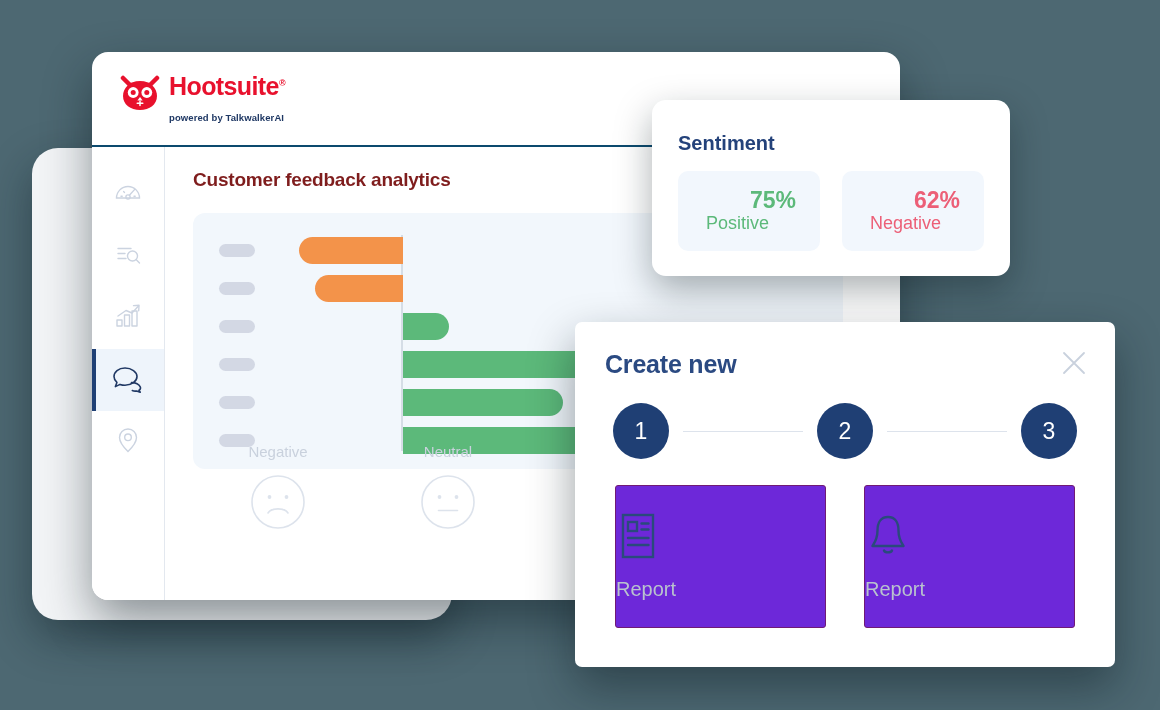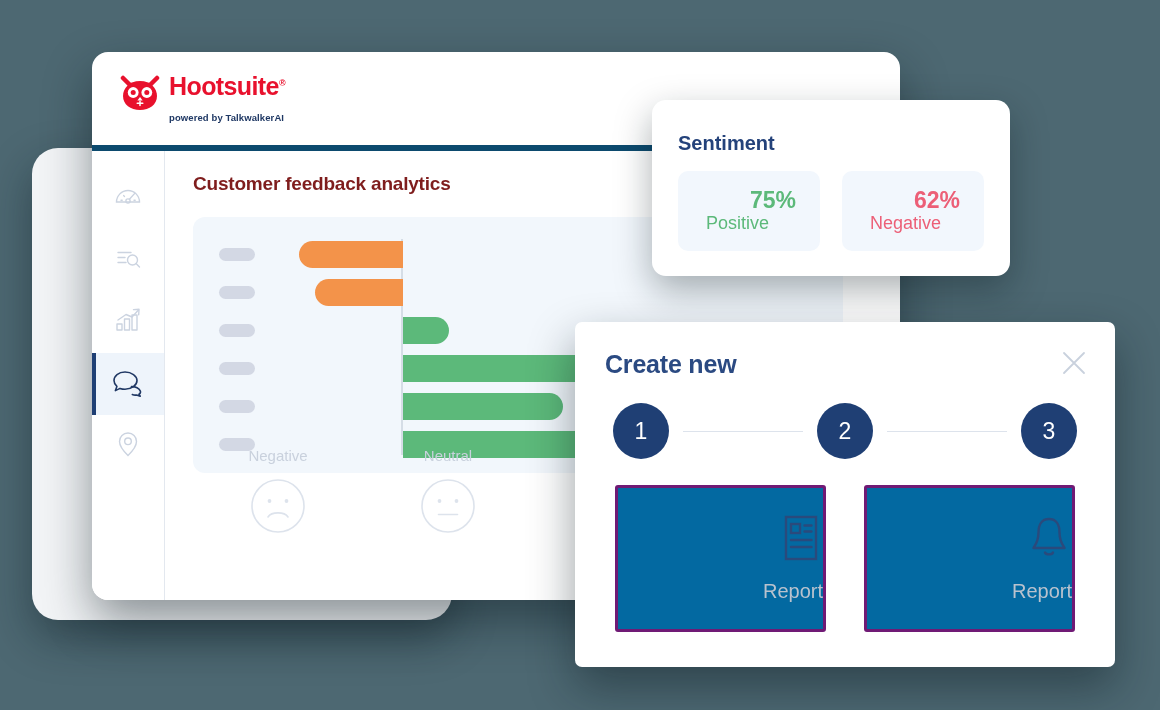--- a/index.html
+++ b/index.html
@@ -36,21 +36,21 @@
     height: 548px;
     background: #ffffff;
     border-radius: 16px;
     box-shadow: 0 20px 48px rgba(8,22,28,0.45);
     overflow: hidden;
   }
 
   
   #brand-header {
     height: 93px;
-    border-bottom: 6px solid #0c4a6e;
+    border-bottom: 2px solid #0c4a6e;
     position: relative;
   }
   #logo-lockup {
     position: absolute;
     left: 28px;
     top: 22px;
     display: flex;
     align-items: flex-start;
     gap: 9px;
   }
@@ -274,29 +274,29 @@
   }
   #type-options {
     display: flex;
     gap: 38px;
     margin-top: 26px;
     padding: 0 10px;
   }
   .type-card {
     flex: 1 1 0;
     height: 141px;
-    border: 3px solid #701a75;
+    border: 1px solid #701a75;
     border-radius: 3px;
     display: flex;
     flex-direction: column;
-    align-items: flex-end;
+    align-items: flex-start;
     justify-content: center;
     gap: 14px;
     cursor: pointer;
-    background: #0369a1;
+    background: #6d28d9;
   }
   .type-label { font-size: 20px; color: #b9c2ce; }
 </style>
 </head>
 <body>
 
 <div id="back-card"></div>
 
 <div id="main-window">
 

